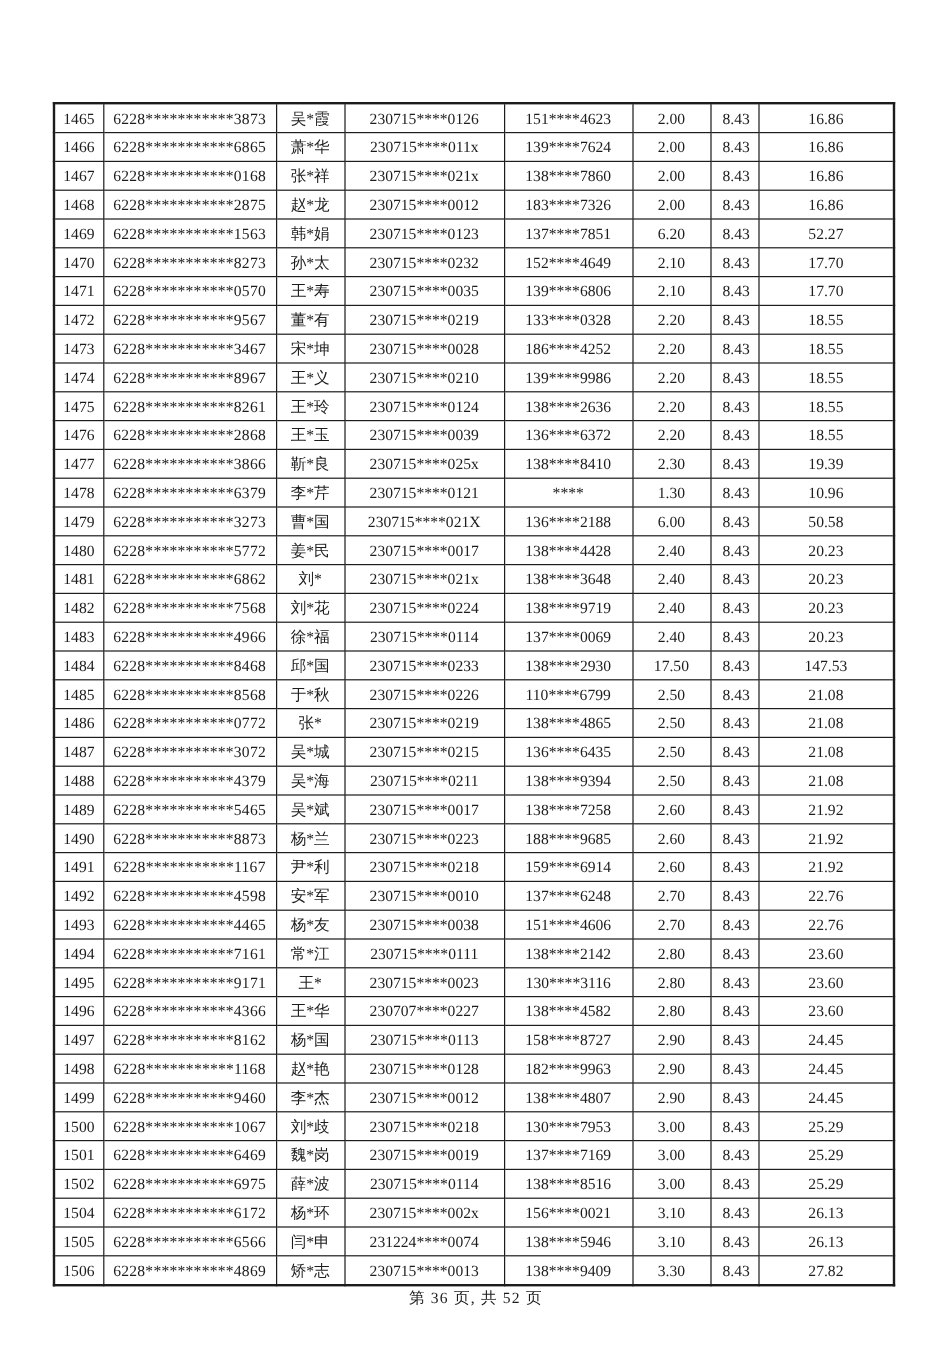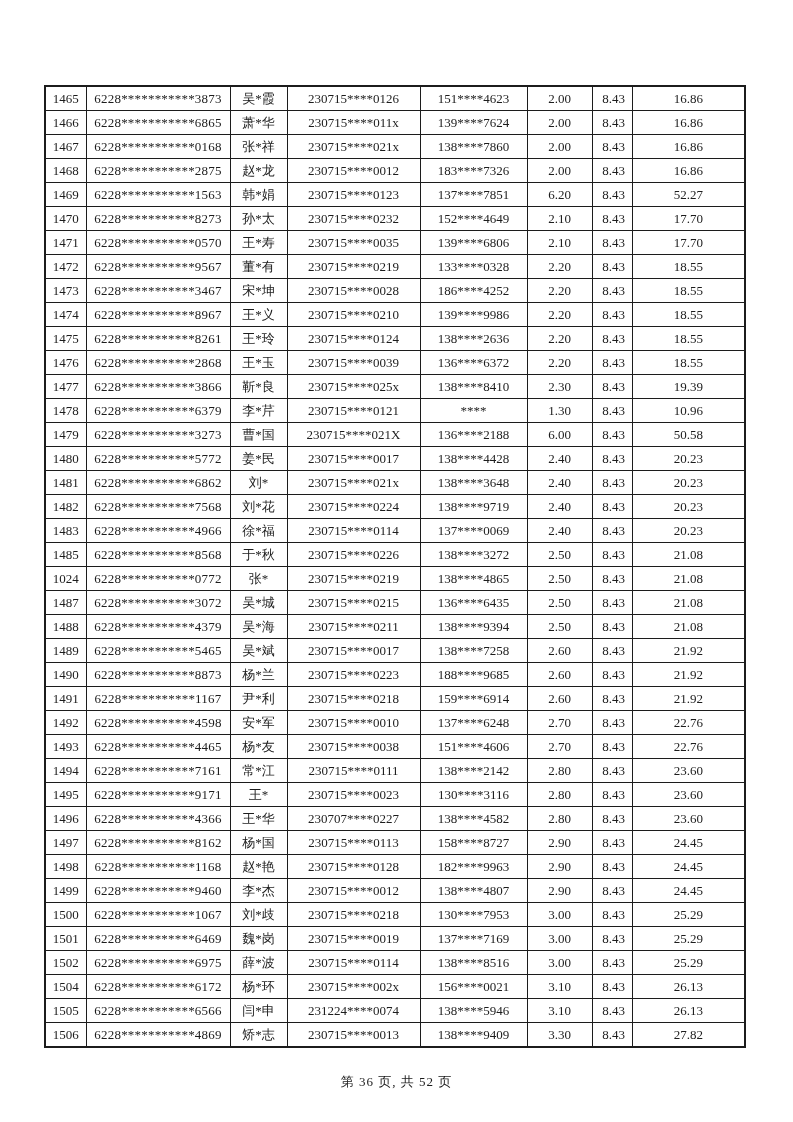--- a/index.html
+++ b/index.html
@@ -250,31 +250,41 @@
           <td class="c0">1483</td>
           <td class="c1">6228***********4966</td>
           <td class="c2">徐*福</td>
           <td class="c3">230715****0114</td>
           <td class="c4">137****0069</td>
           <td class="c5">2.40</td>
           <td class="c6">8.43</td>
           <td class="c7">20.23</td>
         </tr>
         <tr>
+          <td class="c0">1484</td>
+          <td class="c1">6228***********8468</td>
+          <td class="c2">邱*国</td>
+          <td class="c3">230715****0233</td>
+          <td class="c4">138****2930</td>
+          <td class="c5">17.50</td>
+          <td class="c6">8.43</td>
+          <td class="c7">147.53</td>
+        </tr>
+        <tr>
           <td class="c0">1485</td>
           <td class="c1">6228***********8568</td>
           <td class="c2">于*秋</td>
           <td class="c3">230715****0226</td>
-          <td class="c4">138****3272</td>
+          <td class="c4">110****6799</td>
           <td class="c5">2.50</td>
           <td class="c6">8.43</td>
           <td class="c7">21.08</td>
         </tr>
         <tr>
-          <td class="c0">1024</td>
+          <td class="c0">1486</td>
           <td class="c1">6228***********0772</td>
           <td class="c2">张*</td>
           <td class="c3">230715****0219</td>
           <td class="c4">138****4865</td>
           <td class="c5">2.50</td>
           <td class="c6">8.43</td>
           <td class="c7">21.08</td>
         </tr>
         <tr>
           <td class="c0">1487</td>

